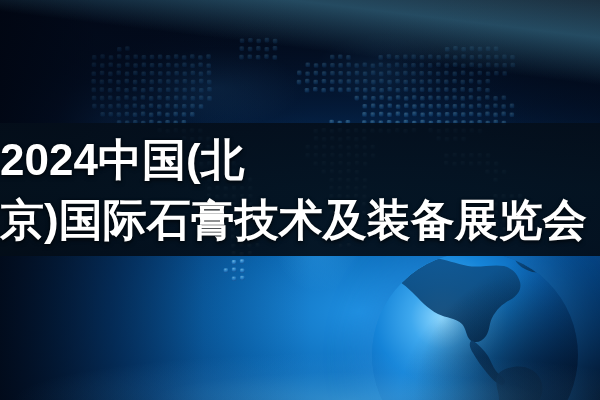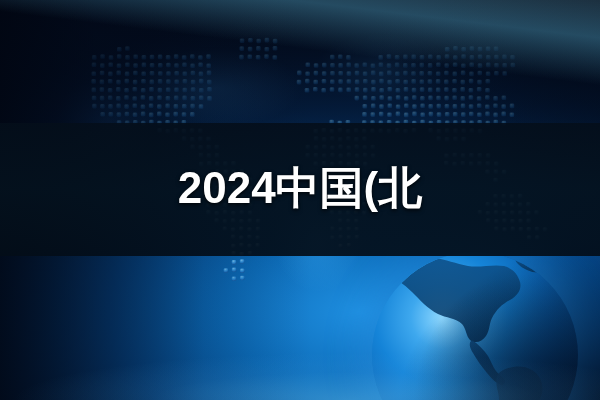--- a/index.html
+++ b/index.html
@@ -126,21 +126,21 @@
   }
 
   #title-text {
     position: absolute;
     left: 0;
     top: 123px;
     width: 600px;
     height: 133px;
     display: flex;
     flex-direction: column;
-    align-items: center;
+    align-items: flex-start;
     justify-content: center;
   }
   .title-line {
     color: #ffffff;
     font-size: 44px;
     font-weight: bold;
     line-height: 56px;
     letter-spacing: 0px;
     white-space: nowrap;
     text-shadow: 0 2px 4px rgba(0,0,0,0.65), 0 0 2px rgba(0,0,0,0.5);
@@ -791,15 +791,16 @@
   </div>
 
   <div class="layer" id="bg-vignette-left"></div>
   <div class="layer" id="bg-vignette-right"></div>
   <div class="layer" id="light-sweep"></div>
   <div class="layer" id="floor-glow"></div>
 
   <div id="title-band"></div>
   <div id="title-text">
     <div class="title-line" id="title-line-1">2024中国(北</div>
+    <div class="title-line" id="title-line-2">京)国际石膏技术及装备展览会</div>
   </div>
 
 </div>
 
 </body></html>

